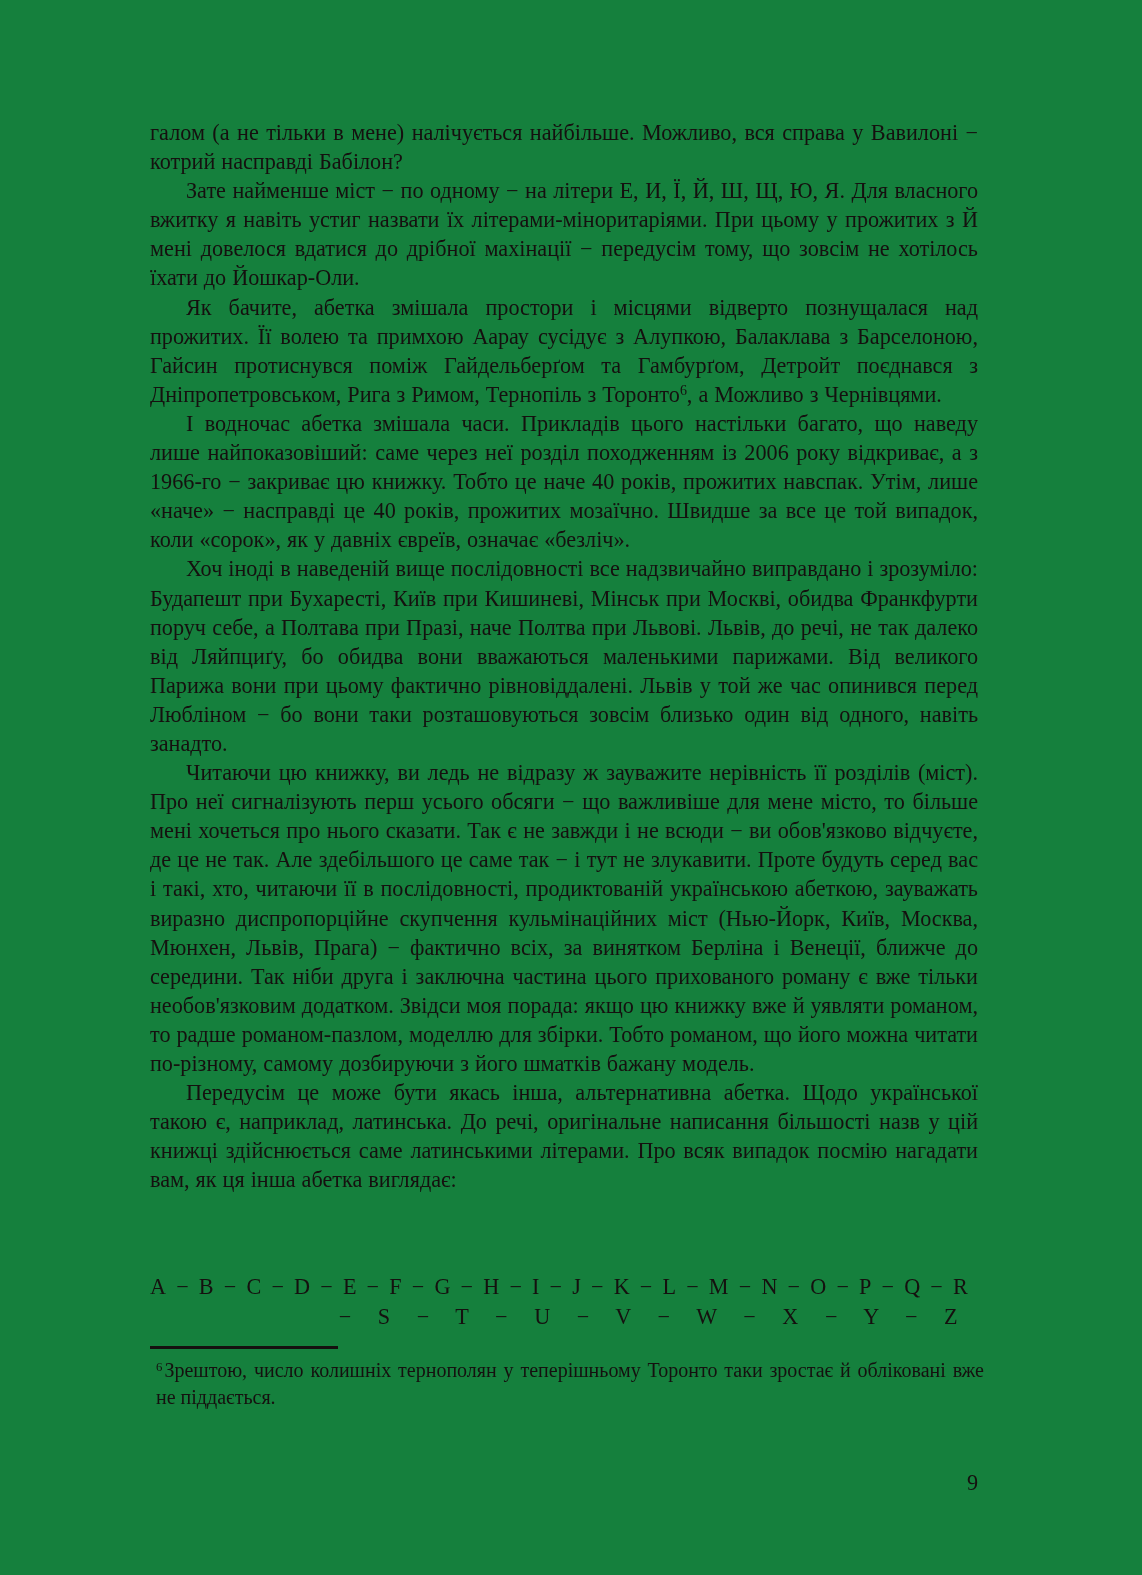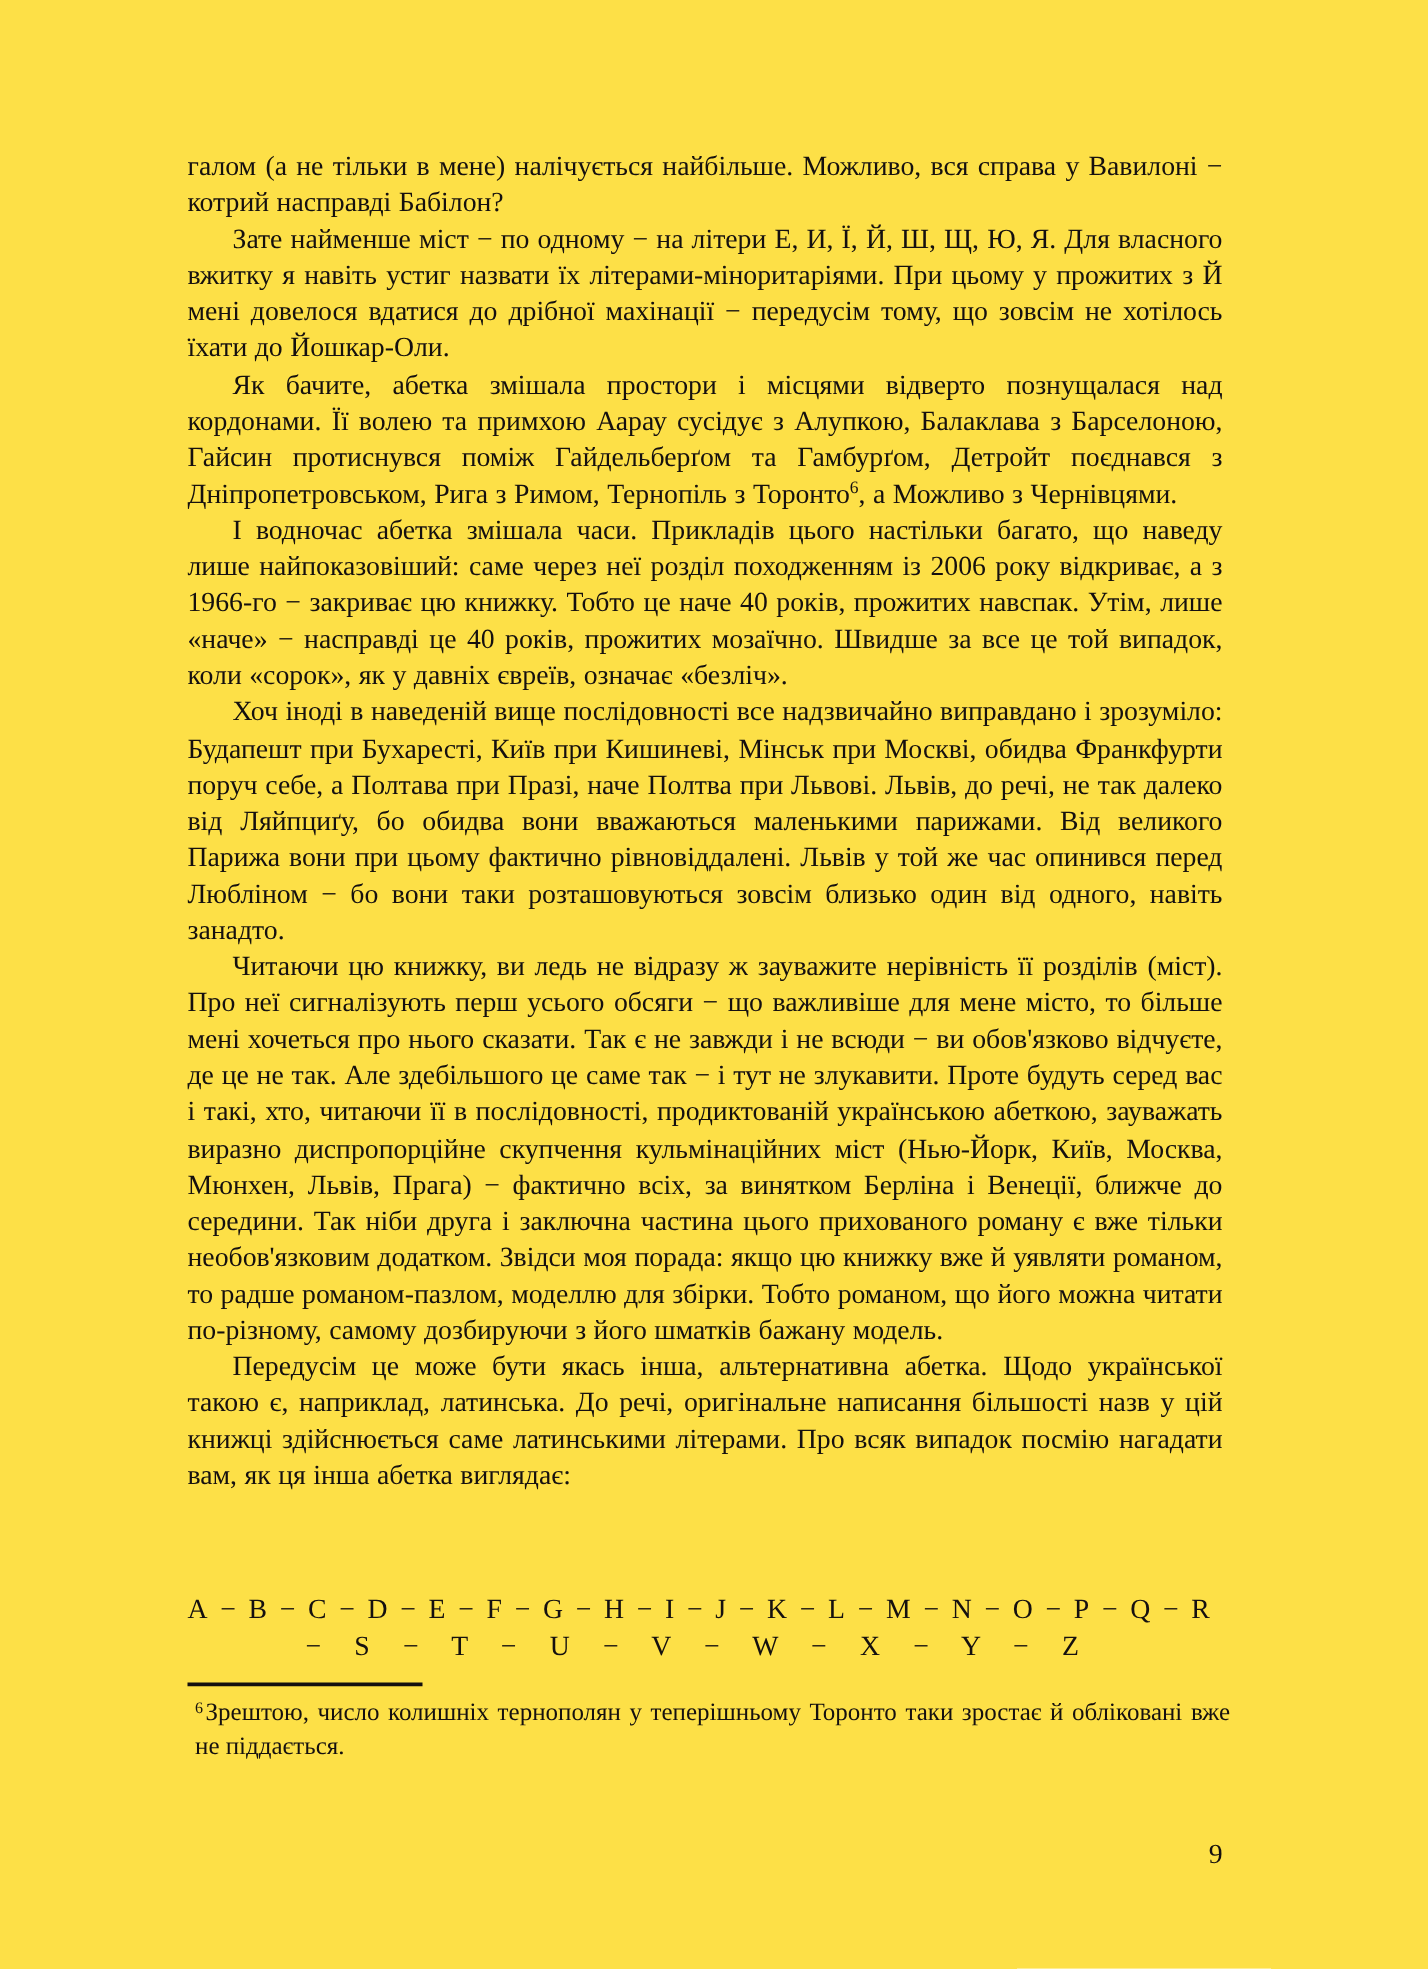--- a/index.html
+++ b/index.html
@@ -5,21 +5,21 @@
 <style>
   html, body {
     margin: 0;
     padding: 0;
     background: #ffffff;
   }
   .page {
     position: relative;
     width: 1142px;
     height: 1575px;
-    background: #fde047;
+    background: #15803d;
     margin: 0 auto;
     overflow: hidden;
     font-family: "Liberation Serif", "DejaVu Serif", serif;
     color: #15100f;
   }
   .textblock {
     position: absolute;
     left: 150px;
     top: 118px;
     width: 828px;
@@ -52,21 +52,21 @@
     font-size: 22.2px;
     line-height: 30px;
     white-space: nowrap;
   }
   .alpha-line.row1 {
     display: flex;
     justify-content: space-between;
     width: 818px;
   }
   .alpha-line.row2 {
-    text-align: center;
+    text-align: right;
     width: 818px;
     letter-spacing: 0px;
   }
   .alpha-line.row2 .seq {
     display: inline-block;
     letter-spacing: 10.5px;
   }
   .fn-rule {
     position: absolute;
     left: 150px;
@@ -103,21 +103,21 @@
 <body>
 
 <div class="page">
 
   <div class="textblock">
 
     <p class="body nofirst">галом (а не тільки в мене) налічується найбільше. Можливо, вся справа у Вавилоні − котрий насправді Бабілон?</p>
 
     <p class="body">Зате найменше міст − по одному − на літери Е, И, Ї, Й, Ш, Щ, Ю, Я. Для власного вжитку я навіть устиг назвати їх літерами-міноритаріями. При цьому у прожитих з Й мені довелося вдатися до дрібної махінації − передусім тому, що зовсім не хотілось їхати до Йошкар-Оли.</p>
 
-    <p class="body"><span>Як бачите, абетка змішала простори і місцями відверто познущалася над кордонами. Її волею та примхою Аарау сусідує з Алупкою, Балаклава з Барселоною, Гайсин протиснувся поміж Гайдельберґом та Гамбурґом, Детройт поєднався з Дніпропетровськом, Рига з Римом, Тернопіль з Торонто</span><sup class="fnmark">6</sup><span>, а Можливо з Чернівцями.</span></p>
+    <p class="body"><span>Як бачите, абетка змішала простори і місцями відверто познущалася над прожитих. Її волею та примхою Аарау сусідує з Алупкою, Балаклава з Барселоною, Гайсин протиснувся поміж Гайдельберґом та Гамбурґом, Детройт поєднався з Дніпропетровськом, Рига з Римом, Тернопіль з Торонто</span><sup class="fnmark">6</sup><span>, а Можливо з Чернівцями.</span></p>
 
     <p class="body">І водночас абетка змішала часи. Прикладів цього настільки багато, що наведу лише найпоказовіший: саме через неї розділ походженням із 2006 року відкриває, а з 1966-го − закриває цю книжку. Тобто це наче 40 років, прожитих навспак. Утім, лише «наче» − насправді це 40 років, прожитих мозаїчно. Швидше за все це той випадок, коли «сорок», як у давніх євреїв, означає «безліч».</p>
 
     <p class="body">Хоч іноді в наведеній вище послідовності все надзвичайно виправдано і зрозуміло: Будапешт при Бухаресті, Київ при Кишиневі, Мінськ при Москві, обидва Франкфурти поруч себе, а Полтава при Празі, наче Полтва при Львові. Львів, до речі, не так далеко від Ляйпциґу, бо обидва вони вважаються маленькими парижами. Від великого Парижа вони при цьому фактично рівновіддалені. Львів у той же час опинився перед Любліном − бо вони таки розташовуються зовсім близько один від одного, навіть занадто.</p>
 
     <p class="body">Читаючи цю книжку, ви ледь не відразу ж зауважите нерівність її розділів (міст). Про неї сигналізують перш усього обсяги − що важливіше для мене місто, то більше мені хочеться про нього сказати. Так є не завжди і не всюди − ви обов'язково відчуєте, де це не так. Але здебільшого це саме так − і тут не злукавити. Проте будуть серед вас і такі, хто, читаючи її в послідовності, продиктованій українською абеткою, зауважать виразно диспропорційне скупчення кульмінаційних міст (Нью-Йорк, Київ, Москва, Мюнхен, Львів, Прага) − фактично всіх, за винятком Берліна і Венеції, ближче до середини. Так ніби друга і заключна частина цього прихованого роману є вже тільки необов'язковим додатком. Звідси моя порада: якщо цю книжку вже й уявляти романом, то радше романом-пазлом, моделлю для збірки. Тобто романом, що його можна читати по-різному, самому дозбируючи з його шматків бажану модель.</p>
 
 
     <p class="body">Передусім це може бути якась інша, альтернативна абетка. Щодо української такою є, наприклад, латинська. До речі, оригінальне написання більшості назв у цій книжці здійснюється саме латинськими літерами. Про всяк випадок посмію нагадати вам, як ця інша абетка виглядає:</p>
 

